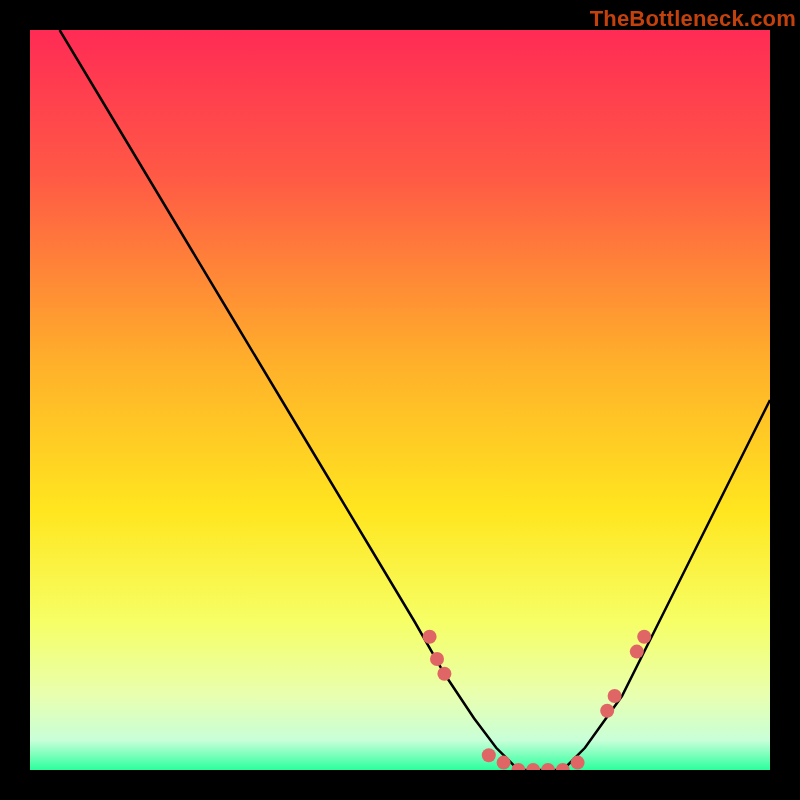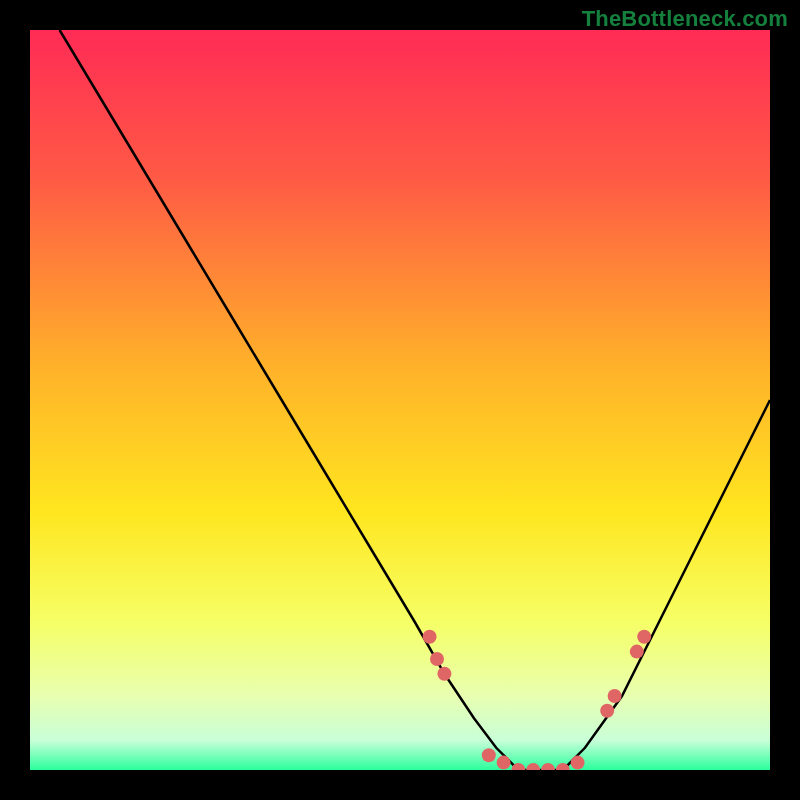--- a/index.html
+++ b/index.html
@@ -22,22 +22,22 @@
   .plot-area {
     position: absolute;
     left: 0;
     top: 0;
     width: 740px;
     height: 740px;
   }
   .attribution {
     position: absolute;
     top: 6px;
-    right: 12px;
-    color: #15803d;
+    right: 4px;
+    color: #c2410c;
     font-size: 22px;
     font-weight: 600;
     letter-spacing: 0.2px;
   }
   svg { display: block; }
 </style>
 </head>
 <body>
 
 <div class="frame">

